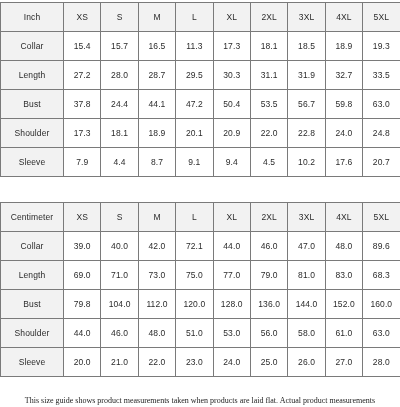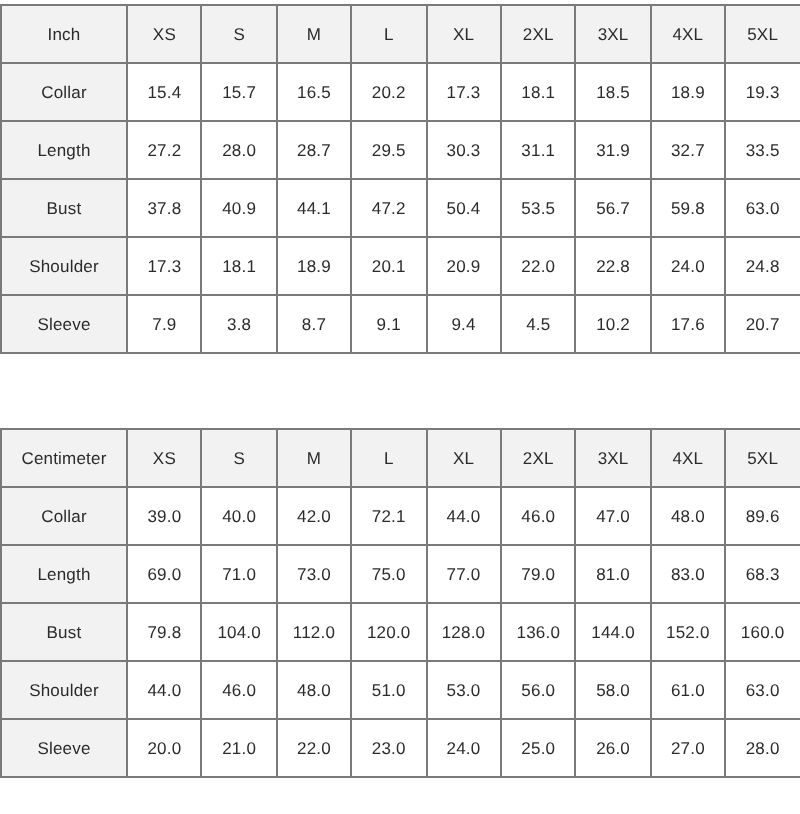--- a/index.html
+++ b/index.html
@@ -99,21 +99,21 @@
         <th class="hdr-cell">4XL</th>
         <th class="hdr-cell">5XL</th>
       </tr>
     </thead>
     <tbody>
       <tr>
         <td class="row-label">Collar</td>
         <td>15.4</td>
         <td>15.7</td>
         <td>16.5</td>
-        <td>20.2</td>
+        <td>11.3</td>
         <td>17.3</td>
         <td>18.1</td>
         <td>18.5</td>
         <td>18.9</td>
         <td>19.3</td>
       </tr>
       <tr>
         <td class="row-label">Length</td>
         <td>27.2</td>
         <td>28.0</td>
@@ -121,21 +121,21 @@
         <td>29.5</td>
         <td>30.3</td>
         <td>31.1</td>
         <td>31.9</td>
         <td>32.7</td>
         <td>33.5</td>
       </tr>
       <tr>
         <td class="row-label">Bust</td>
         <td>37.8</td>
-        <td>40.9</td>
+        <td>24.4</td>
         <td>44.1</td>
         <td>47.2</td>
         <td>50.4</td>
         <td>53.5</td>
         <td>56.7</td>
         <td>59.8</td>
         <td>63.0</td>
       </tr>
       <tr>
         <td class="row-label">Shoulder</td>
@@ -145,21 +145,21 @@
         <td>20.1</td>
         <td>20.9</td>
         <td>22.0</td>
         <td>22.8</td>
         <td>24.0</td>
         <td>24.8</td>
       </tr>
       <tr>
         <td class="row-label">Sleeve</td>
         <td>7.9</td>
-        <td>3.8</td>
+        <td>4.4</td>
         <td>8.7</td>
         <td>9.1</td>
         <td>9.4</td>
         <td>4.5</td>
         <td>10.2</td>
         <td>17.6</td>
         <td>20.7</td>
       </tr>
     </tbody>
   </table>
@@ -251,15 +251,16 @@
         <td>24.0</td>
         <td>25.0</td>
         <td>26.0</td>
         <td>27.0</td>
         <td>28.0</td>
       </tr>
     </tbody>
   </table>
 
   <div class="footnote">
+    <span class="line">This size guide shows product measurements taken when products are laid flat. Actual product measurements</span>
   </div>
 
 </div>
 
 </body></html>

